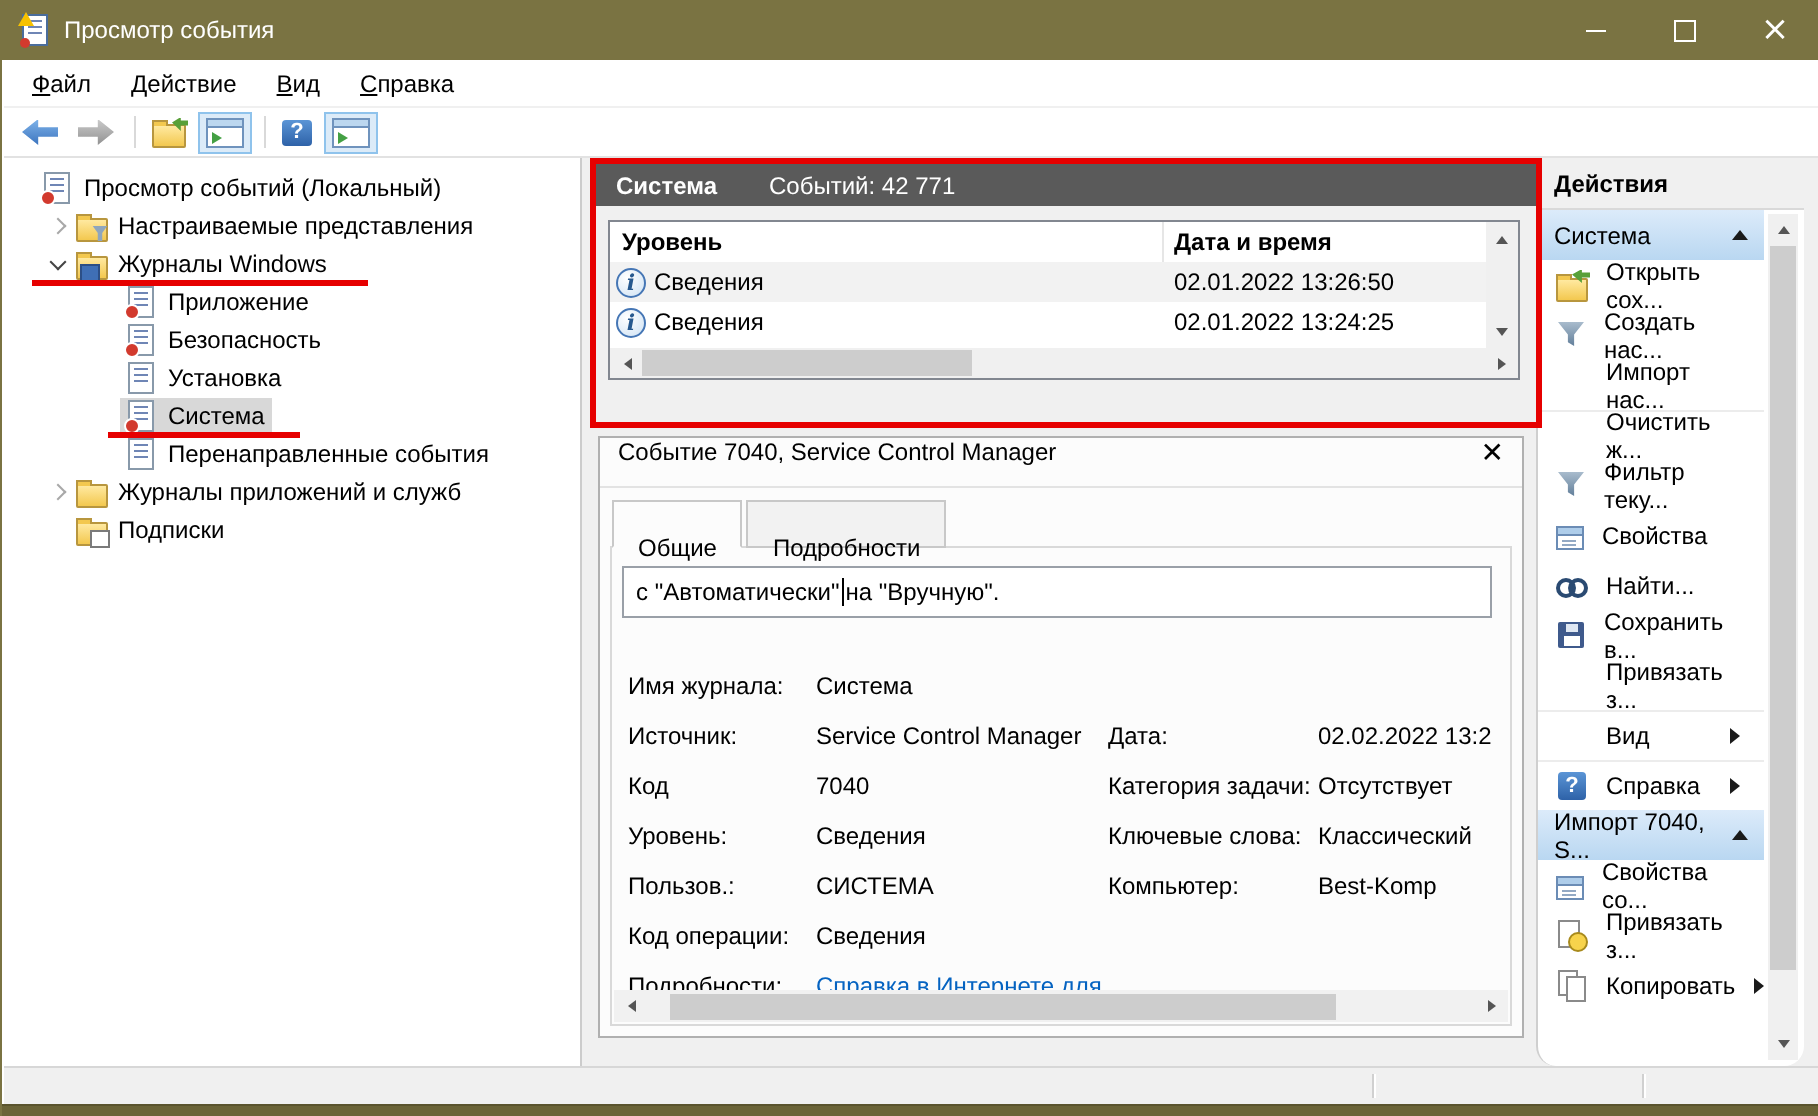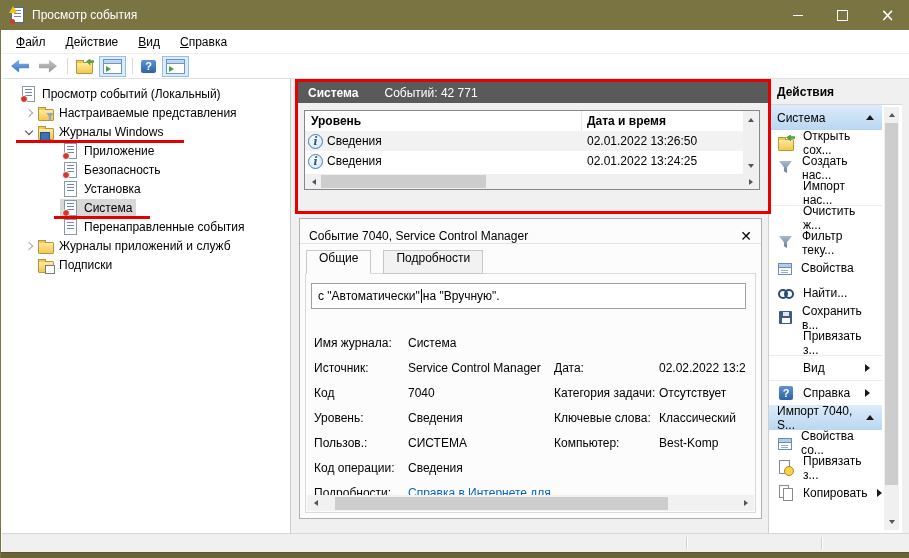--- a/index.html
+++ b/index.html
@@ -114,39 +114,39 @@
   .tri{width:0;height:0;border:3px solid transparent;}
   .tri.up{border-bottom:4px solid #555;margin-top:-2px;}
   .tri.down{border-top:4px solid #555;margin-bottom:-2px;}
   .tri.left{border-right:4px solid #555;margin-left:-2px;}
   .tri.right{border-left:4px solid #555;margin-right:-2px;}
   .vs-bottom{position:absolute;bottom:0;right:0;}
   .h-thumb{height:13px;background:#cdcdcd;}
 
   
   .details{position:absolute;left:8px;top:139px;width:463px;height:301px;background:#fcfcfc;border:1px solid #b0b0b0;box-sizing:border-box;}
-  .d-header{height:24px;display:flex;align-items:flex-end;padding:0 9px;border-bottom:1px solid #e3e3e3;gap:36px;}
+  .d-header{height:24px;display:flex;align-items:flex-start;padding:0 9px;border-bottom:1px solid #e3e3e3;gap:36px;}
   .d-title{flex:1;}
   .d-close{font-size:14px;font-weight:bold;line-height:1;}
   .d-tabs{position:absolute;left:6px;top:31px;height:24px;display:flex;z-index:2;}
-  .d-tab{padding:0 12px 3px;border:1px solid #c8c8c8;background:#f2f2f2;margin-right:12px;}
+  .d-tab{padding:16px 12px 3px;border:1px solid #c8c8c8;background:#f2f2f2;margin-right:2px;}
   .d-tab.active{background:#fcfcfc;border-bottom-color:#fcfcfc;position:relative;top:0;}
   .tabpage{position:absolute;left:5px;top:54px;width:451px;height:240px;border:1px solid #d9d9d9;background:#fcfcfc;box-sizing:border-box;}
   .msgbox{position:absolute;left:5px;right:9px;top:9px;height:26px;background:#fff;border:1px solid #9aa0a8;box-sizing:border-box;display:flex;align-items:center;padding-left:6px;}
   .caret{width:1px;height:14px;background:#000;margin:0 1px;}
   .frow{position:absolute;height:16px;white-space:nowrap;}
   .flabel{position:absolute;left:8px;}
   .fvalue{position:absolute;left:102px;}
   .frow.rcol .flabel{left:248px;}
   .frow.rcol .fvalue{left:353px;}
   .fvalue.link{color:#0563c1;text-decoration:underline;}
   .tab-hscroll{position:absolute;left:1px;right:1px;bottom:1px;height:16px;background:#f1f1f1;display:flex;align-items:center;}
 
   
-  .actions{position:absolute;left:754px;top:0;width:134px;height:454px;background:#fff;border-left:1px solid #cfcfcf;box-sizing:border-box;}
+  .actions{position:absolute;left:754px;top:0;width:134px;height:454px;background:#fff;border-left:1px solid #cfcfcf;box-sizing:border-box;border-radius:10px;}
   .a-title{height:26px;background:#f0f0f0;border-bottom:1px solid #d9d9d9;font-weight:bold;display:flex;align-items:center;padding-left:8px;box-sizing:border-box;}
   .a-list{position:absolute;left:0;top:26px;right:20px;bottom:0;overflow:hidden;}
   .a-sec{height:25px;background:linear-gradient(#dcebfa,#b9d7f1);display:flex;align-items:center;padding:0 8px;box-sizing:border-box;}
   .a-sec .lbl{flex:1;}
   .a-sec .tri-up{width:0;height:0;border:4px solid transparent;border-bottom:5px solid #1a1a1a;margin-top:-4px;}
   .a-item{height:25px;display:flex;align-items:center;padding:0 6px 0 9px;box-sizing:border-box;gap:9px;}
   .a-item.sep{border-top:1px solid #ececec;}
   .a-item .lbl{flex:1;}
   .a-item .tri-sub{width:0;height:0;border:4px solid transparent;border-left:5px solid #1a1a1a;margin-right:2px;}
   .a-scroll{position:absolute;top:28px;right:3px;width:15px;bottom:3px;background:#f0f0f0;}

